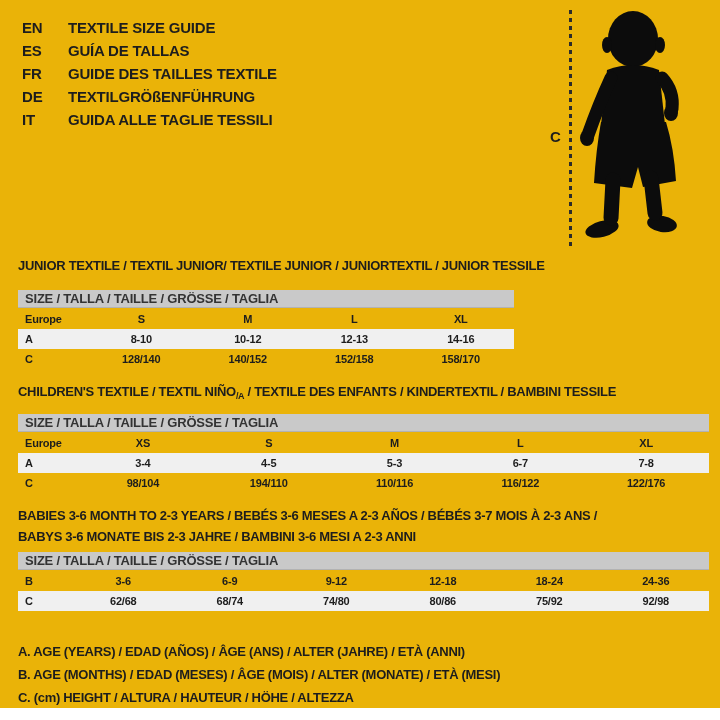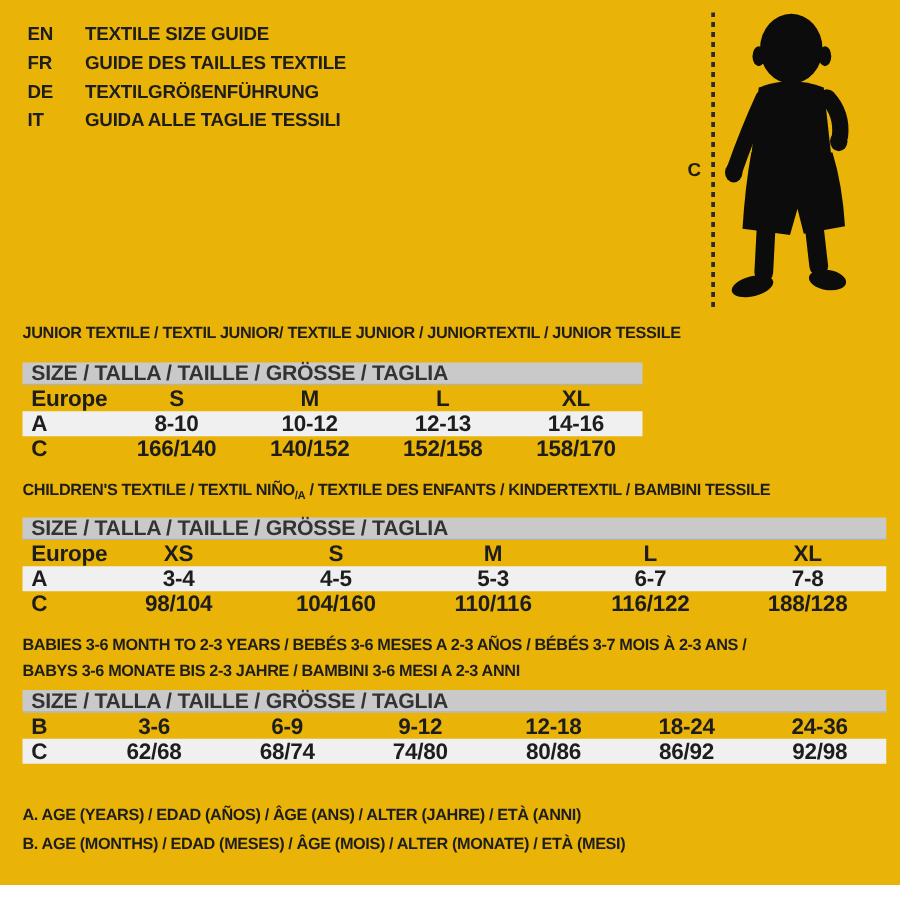--- a/index.html
+++ b/index.html
@@ -19,30 +19,30 @@
   .measure-label { position:absolute; left:550px; top:128px; font-size:15px; font-weight:700; line-height:18px; }
   .silhouette { position:absolute; left:575px; top:8px; }
 
   
   .sec-title { position:absolute; left:18px; font-size:13px; font-weight:700; letter-spacing:-0.3px; line-height:16px; white-space:nowrap; }
   .sec-title .subscript { font-size:9px; vertical-align:-3px; }
   .sec-title.two-line { white-space:normal; line-height:21px; width:660px; }
 
   
   .bar { position:absolute; left:18px; height:18px; line-height:18px; background:#c9c9c9;
-         border-bottom:1px solid #b2b2b2; font-size:17px; font-weight:700; letter-spacing:-0.2px;
+         border-bottom:1px solid #b2b2b2; font-size:13px; font-weight:700; letter-spacing:-0.2px;
          color:#333333; padding-left:7px; }
   .bar.w1 { width:496px; }
   .bar.w2 { width:691px; }
 
   
   .table { position:absolute; left:18px; }
   .table.w1 { width:496px; }
   .table.w2 { width:691px; }
-  .t-row { display:flex; height:20px; line-height:20px; font-size:18px; font-weight:700; letter-spacing:-0.2px; }
+  .t-row { display:flex; height:20px; line-height:20px; font-size:11px; font-weight:700; letter-spacing:-0.2px; }
   .t-row.shade { background:#f0f0f0; }
   .t-row .lbl { padding-left:7px; }
   .tbl1 .lbl { width:70px; }
   .tbl2 .lbl { width:62px; }
   .tbl3 .lbl { width:52px; }
   .t-row .cell { flex:1; text-align:center; }
 
   
   .footnotes { position:absolute; left:18px; top:640px; }
   .footnote { height:23px; line-height:23px; font-size:13px; font-weight:700; letter-spacing:-0.3px; white-space:nowrap; }
@@ -54,20 +54,24 @@
 </style>
 </head>
 <body>
 
 <div class="page">
 
   <div class="langs">
     <div class="lang-row">
       <span class="lang-code">EN</span>
       <span class="lang-label">TEXTILE SIZE GUIDE</span>
+    </div>
+    <div class="lang-row">
+      <span class="lang-code">ES</span>
+      <span class="lang-label">GUÍA DE TALLAS</span>
     </div>
     <div class="lang-row">
       <span class="lang-code">FR</span>
       <span class="lang-label">GUIDE DES TAILLES TEXTILE</span>
     </div>
     <div class="lang-row">
       <span class="lang-code">DE</span>
       <span class="lang-label">TEXTILGRÖßENFÜHRUNG</span>
     </div>
     <div class="lang-row">
@@ -114,21 +118,21 @@
     </div>
     <div class="t-row shade">
       <span class="lbl">A</span>
       <span class="cell">8-10</span>
       <span class="cell">10-12</span>
       <span class="cell">12-13</span>
       <span class="cell">14-16</span>
     </div>
     <div class="t-row">
       <span class="lbl">C</span>
-      <span class="cell">166/140</span>
+      <span class="cell">128/140</span>
       <span class="cell">140/152</span>
       <span class="cell">152/158</span>
       <span class="cell">158/170</span>
     </div>
   </div>
 
   <div id="title2" class="sec-title">
     <span>CHILDREN'S TEXTILE / TEXTIL NIÑO</span><span class="subscript">/A</span><span> / TEXTILE DES ENFANTS / KINDERTEXTIL / BAMBINI TESSILE</span>
   </div>
   <div id="bar2" class="bar w2">
@@ -147,24 +151,24 @@
       <span class="lbl">A</span>
       <span class="cell">3-4</span>
       <span class="cell">4-5</span>
       <span class="cell">5-3</span>
       <span class="cell">6-7</span>
       <span class="cell">7-8</span>
     </div>
     <div class="t-row">
       <span class="lbl">C</span>
       <span class="cell">98/104</span>
-      <span class="cell">104/160</span>
+      <span class="cell">194/110</span>
       <span class="cell">110/116</span>
       <span class="cell">116/122</span>
-      <span class="cell">188/128</span>
+      <span class="cell">122/176</span>
     </div>
   </div>
 
   <div id="title3" class="sec-title two-line">
     <div>BABIES 3-6 MONTH TO 2-3 YEARS / BEBÉS 3-6 MESES A 2-3 AÑOS / BÉBÉS 3-7 MOIS À 2-3 ANS /</div>
     <div>BABYS 3-6 MONATE BIS 2-3 JAHRE / BAMBINI 3-6 MESI A 2-3 ANNI</div>
   </div>
   <div id="bar3" class="bar w2">
     <span>SIZE / TALLA / TAILLE / GRÖSSE / TAGLIA</span>
   </div>
@@ -177,23 +181,24 @@
       <span class="cell">12-18</span>
       <span class="cell">18-24</span>
       <span class="cell">24-36</span>
     </div>
     <div class="t-row shade">
       <span class="lbl">C</span>
       <span class="cell">62/68</span>
       <span class="cell">68/74</span>
       <span class="cell">74/80</span>
       <span class="cell">80/86</span>
-      <span class="cell">86/92</span>
+      <span class="cell">75/92</span>
       <span class="cell">92/98</span>
     </div>
   </div>
 
   <div class="footnotes">
     <div class="footnote">A. AGE (YEARS) / EDAD (AÑOS) / ÂGE (ANS) / ALTER (JAHRE) / ETÀ (ANNI)</div>
     <div class="footnote">B. AGE (MONTHS) / EDAD (MESES) / ÂGE (MOIS) / ALTER (MONATE) / ETÀ (MESI)</div>
+    <div class="footnote">C. (cm) HEIGHT / ALTURA / HAUTEUR / HÖHE / ALTEZZA</div>
   </div>
 
 </div>
 
 </body></html>

